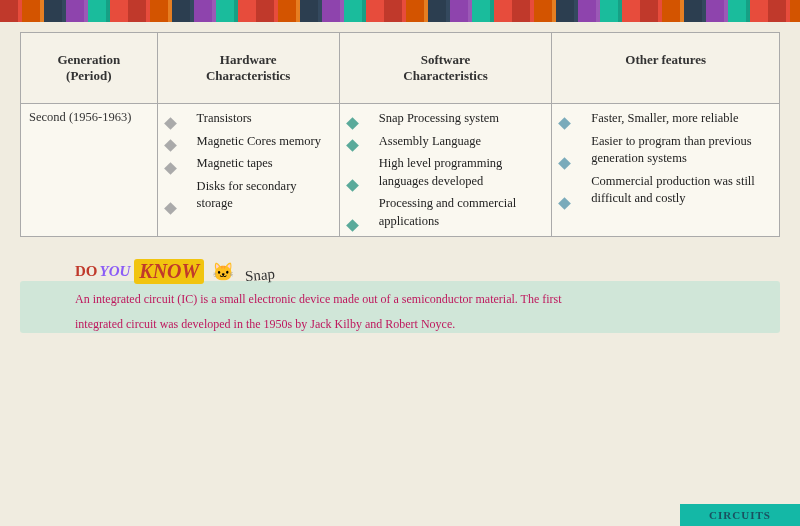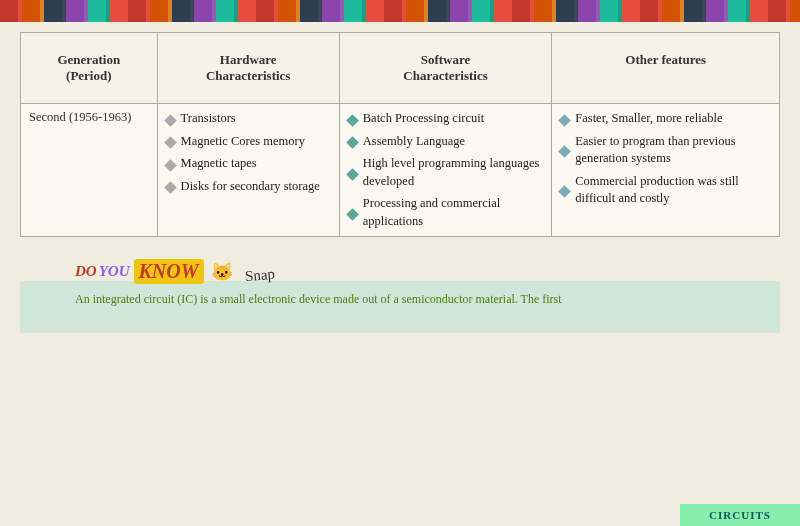--- a/index.html
+++ b/index.html
@@ -74,23 +74,24 @@
       padding: 19px 6px;
     }
 
     .col-generation { width: 18%; }
     .col-hardware { width: 24%; }
     .col-software { width: 28%; margin-top: 40px; }
     .col-other { width: 30%; }
 
     .bullet-item {
       display: flex;
-      align-items: center;
+      align-items: flex-end;
       margin-bottom: 5px;
       line-height: 1.4;
+      gap: 16px;
     }
 
     .bullet-item:last-child { margin-bottom: 0; }
 
     .diamond {
       display: inline-block;
       width: 9px;
       height: 9px;
       min-width: 9px;
       background: #aaa;
@@ -121,21 +122,21 @@
       left: 170px;
       top: 8px;
       font-family: 'Segoe Script', 'Comic Sans MS', cursive;
       font-size: 15px;
       color: #333;
       transform: rotate(-5deg);
     }
 
     .dyk-text {
       font-size: 12px;
-      color: #4d7c0f;
+      color: #be185d;
       line-height: 1.6;
       margin-top: 6px;
     }
 
     .highlight-strip {
       position: absolute;
       left: 0; right: 0;
       top: 30px;
       height: 52px;
       background: rgba(150, 220, 200, 0.35);
@@ -147,21 +148,21 @@
       position: relative;
       z-index: 1;
     }
 
     .bottom-strip {
       position: absolute;
       bottom: 0;
       right: 0;
       width: 120px;
       height: 22px;
-      background: #86efac;
+      background: #14b8a6;
       display: flex;
       align-items: center;
       justify-content: center;
       font-size: 11px;
       font-weight: bold;
       color: #1a5060;
       letter-spacing: 1px;
     }
   </style>
 </head>
@@ -198,21 +199,21 @@
             <span>Magnetic tapes</span>
           </div>
           <div class="bullet-item">
             <span class="diamond"></span>
             <span>Disks for secondary storage</span>
           </div>
         </td>
         <td class="col-software">
           <div class="bullet-item">
             <span class="diamond teal"></span>
-            <span>Batch Processing circuit</span>
+            <span>Snap Processing system</span>
           </div>
           <div class="bullet-item">
             <span class="diamond teal"></span>
             <span>Assembly Language</span>
           </div>
           <div class="bullet-item">
             <span class="diamond teal"></span>
             <span>High level programming languages developed</span>
           </div>
           <div class="bullet-item">
@@ -235,25 +236,26 @@
           </div>
         </td>
       </tr>
     </tbody>
   </table>
 
   <div class="dyk-section">
     <div class="highlight-strip"></div>
     <div class="dyk-content">
       <div style="display:flex; align-items:center; margin-bottom:4px;">
-        <span style="font-size:15px; font-weight:900; font-style:italic; color:#c0392b; margin-right:2px;">DO</span>
+        <span style="font-size:15px; font-weight:900; color:#c0392b; margin-right:2px;">DO</span>
         <span style="font-size:15px; font-weight:900; font-style:italic; color:#8b5cf6; margin-right:4px;">YOU</span>
         <span style="background:#f1c40f; padding:1px 5px; border-radius:3px; font-size:20px; font-weight:900; font-style:italic; color:#c0392b; margin-right:8px;">KNOW</span>
         <span style="font-size:18px;">🐱</span>
         <span class="handwritten">Snap</span>
       </div>
       <div class="dyk-text">An integrated circuit (IC) is a small electronic device made out of a semiconductor material. The first</div>
+      <div class="dyk-text">integrated circuit was developed in the 1950s by Jack Kilby and Robert Noyce.</div>
     </div>
   </div>
 
 </div>
 
 <div class="bottom-strip">CIRCUITS</div>
 
 </body></html>

